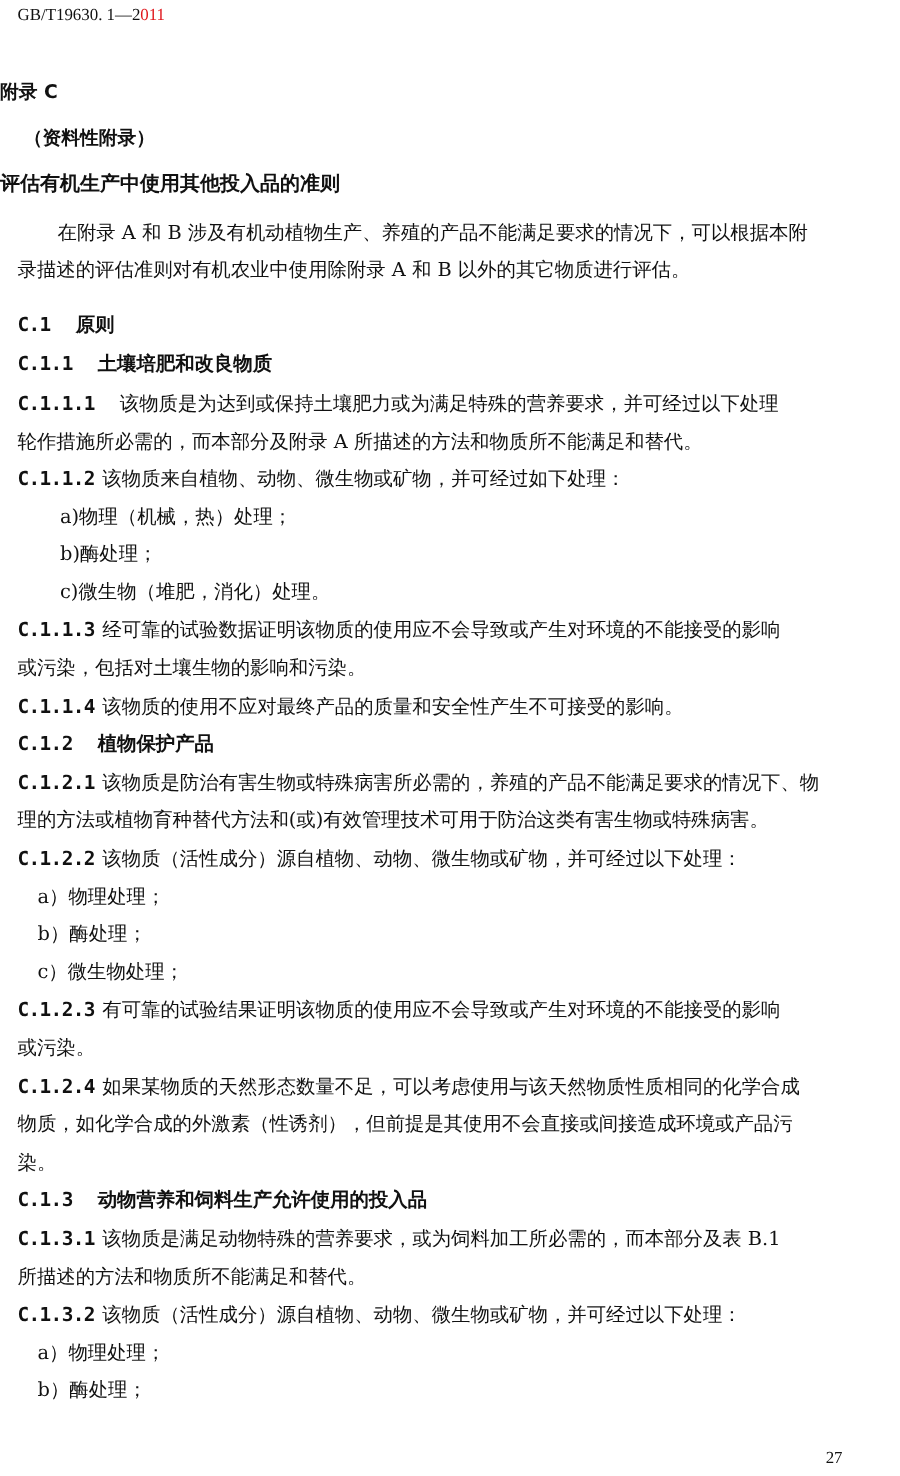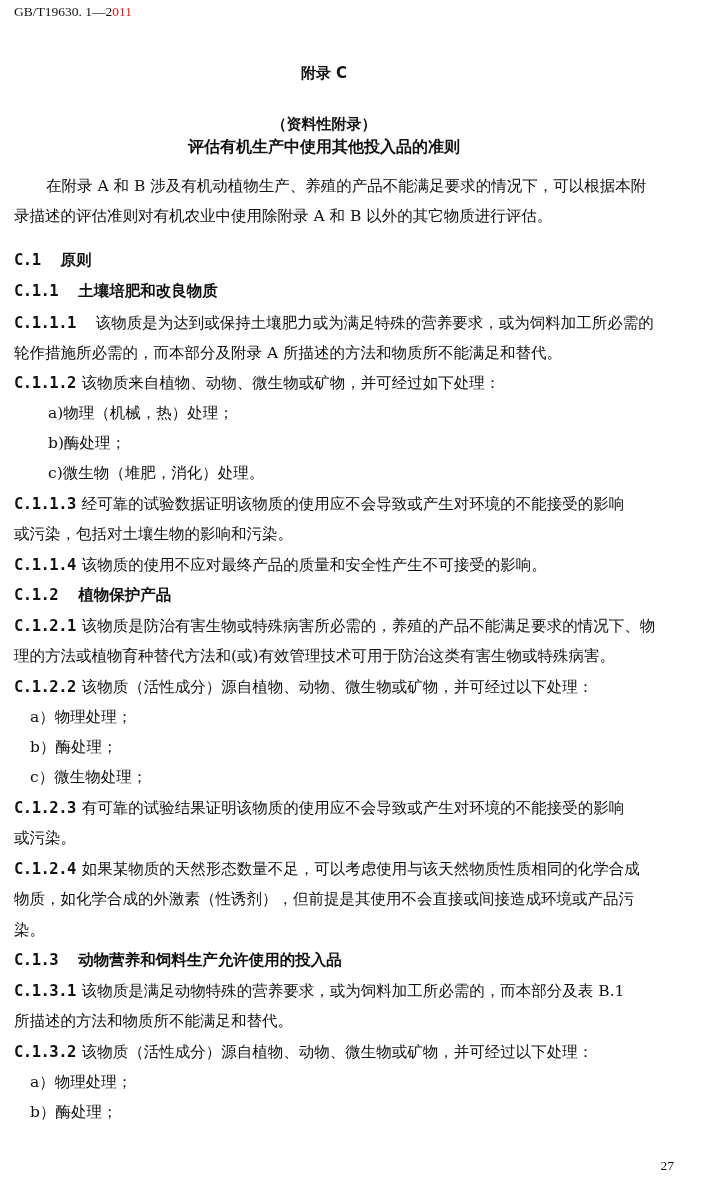--- a/index.html
+++ b/index.html
@@ -1,44 +1,44 @@
 <!DOCTYPE html>
 <html><head>
 <meta charset="utf-8">
 <style>
   html, body { margin: 0; padding: 0; background: #ffffff; }
   body { width: 720px; height: 1181px; position: relative; overflow: hidden;
          font-family: "DejaVu Serif", "Liberation Serif", serif; color: #111; }
   .hdr { position: absolute; left: 14px; top: 4px; font-size: 13.5px;
          font-family: "Liberation Serif", "DejaVu Serif", serif; color: #111; letter-spacing: 0; text-align: right; }
   .hdr .red { color: #e0161c; }
-  .center { position: absolute; left: 0; width: 648px; text-align: center;
+  .center { position: absolute; left: 0; width: 648px; text-align: left;
             font-family: "DejaVu Sans", "Liberation Sans", sans-serif; font-weight: bold; }
   .line { position: absolute; white-space: nowrap; font-size: 15.5px; }
   .bold { font-family: "DejaVu Sans", "Liberation Sans", sans-serif; font-weight: bold; }
   .num { font-family: "DejaVu Sans Mono", "Liberation Mono", monospace; font-weight: bold; letter-spacing: -0.5px; }
   .pageno { position: absolute; right: 46px; top: 1158px; font-size: 13.5px;
             font-family: "Liberation Serif", "DejaVu Serif", serif; }
 </style>
 </head>
 <body>
 
 <div class="hdr"><span>GB/T19630. 1—2</span><span class="red">011</span></div>
 
 <div class="center" style="top:64px;font-size:15px;">附录 C</div>
-<div class="center" style="top:115px;font-size:15px;">（资料性附录）</div>
+<div class="center" style="top:101px;font-size:15px;padding-left:19px;">（资料性附录）</div>
 <div class="center" style="top:137px;font-size:16px;">评估有机生产中使用其他投入品的准则</div>
 
 <div class="line" style="top:176px;left:46px;">在附录 A 和 B 涉及有机动植物生产、养殖的产品不能满足要求的情况下，可以根据本附</div>
 <div class="line" style="top:206px;left:14px;">录描述的评估准则对有机农业中使用除附录 A 和 B 以外的其它物质进行评估。</div>
 
 <div id="body-lines">
     <div class="line" style="top: 250px; left: 14px;"><span class="num">C.1</span><span style="display: inline-block; width: 20px;"></span><span class="bold">原则</span></div>
     <div class="line" style="top: 281px; left: 14px;"><span class="num">C.1.1</span><span style="display: inline-block; width: 20px;"></span><span class="bold">土壤培肥和改良物质</span></div>
-    <div class="line" style="top: 313px; left: 14px;"><span class="num">C.1.1.1</span><span style="display: inline-block; width: 20px;"></span><span>该物质是为达到或保持土壤肥力或为满足特殊的营养要求，或为饲料加工所必需的</span></div>
+    <div class="line" style="top: 313px; left: 14px;"><span class="num">C.1.1.1</span><span style="display: inline-block; width: 20px;"></span><span>该物质是为达到或保持土壤肥力或为满足特殊的营养要求，并可经过以下处理</span></div>
     <div class="line" style="top: 343px; left: 14px;"><span>轮作措施所必需的，而本部分及附录 A 所描述的方法和物质所不能满足和替代。</span></div>
     <div class="line" style="top: 373px; left: 14px;"><span class="num">C.1.1.2</span><span style="display: inline-block; width: 6px;"></span><span>该物质来自植物、动物、微生物或矿物，并可经过如下处理：</span></div>
     <div class="line" style="top: 403px; left: 48px;"><span>a)物理（机械，热）处理；</span></div>
     <div class="line" style="top: 433px; left: 48px; text-align: center;"><span>b)酶处理；</span></div>
     <div class="line" style="top: 463px; left: 48px;"><span>c)微生物（堆肥，消化）处理。</span></div>
     <div class="line" style="top: 494px; left: 14px;"><span class="num">C.1.1.3</span><span style="display: inline-block; width: 6px;"></span><span>经可靠的试验数据证明该物质的使用应不会导致或产生对环境的不能接受的影响</span></div>
     <div class="line" style="top: 524px; left: 14px;"><span>或污染，包括对土壤生物的影响和污染。</span></div>
     <div class="line" style="top: 555px; left: 14px;"><span class="num">C.1.1.4</span><span style="display: inline-block; width: 6px;"></span><span>该物质的使用不应对最终产品的质量和安全性产生不可接受的影响。</span></div>
     <div class="line" style="top: 585px; left: 14px;"><span class="num">C.1.2</span><span style="display: inline-block; width: 20px;"></span><span class="bold">植物保护产品</span></div>
     <div class="line" style="top: 616px; left: 14px;"><span class="num">C.1.2.1</span><span style="display: inline-block; width: 6px;"></span><span>该物质是防治有害生物或特殊病害所必需的，养殖的产品不能满足要求的情况下、物</span></div>

